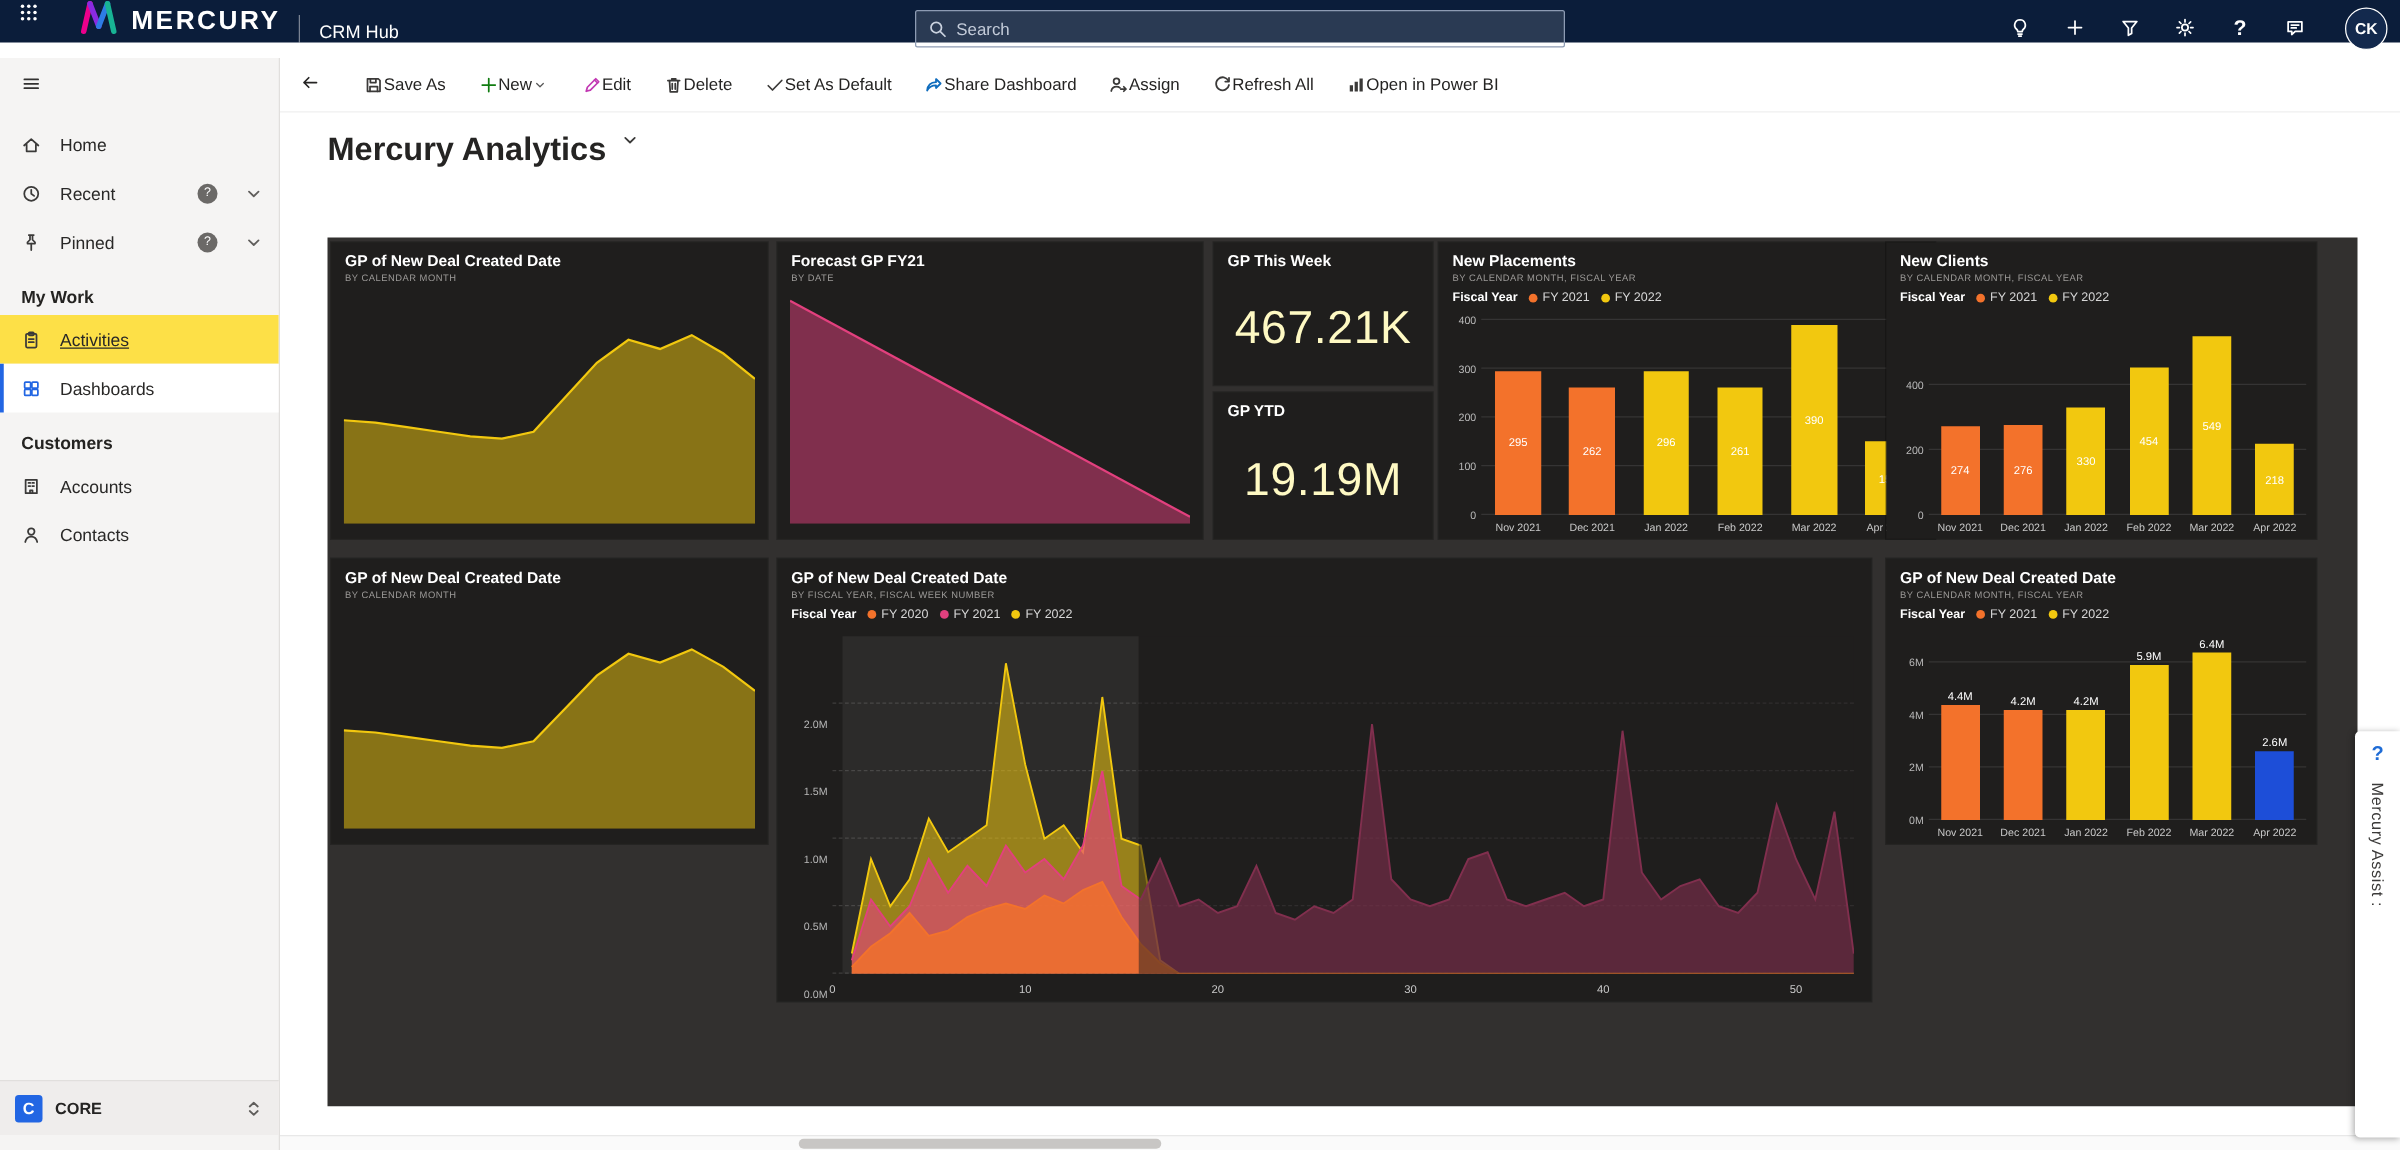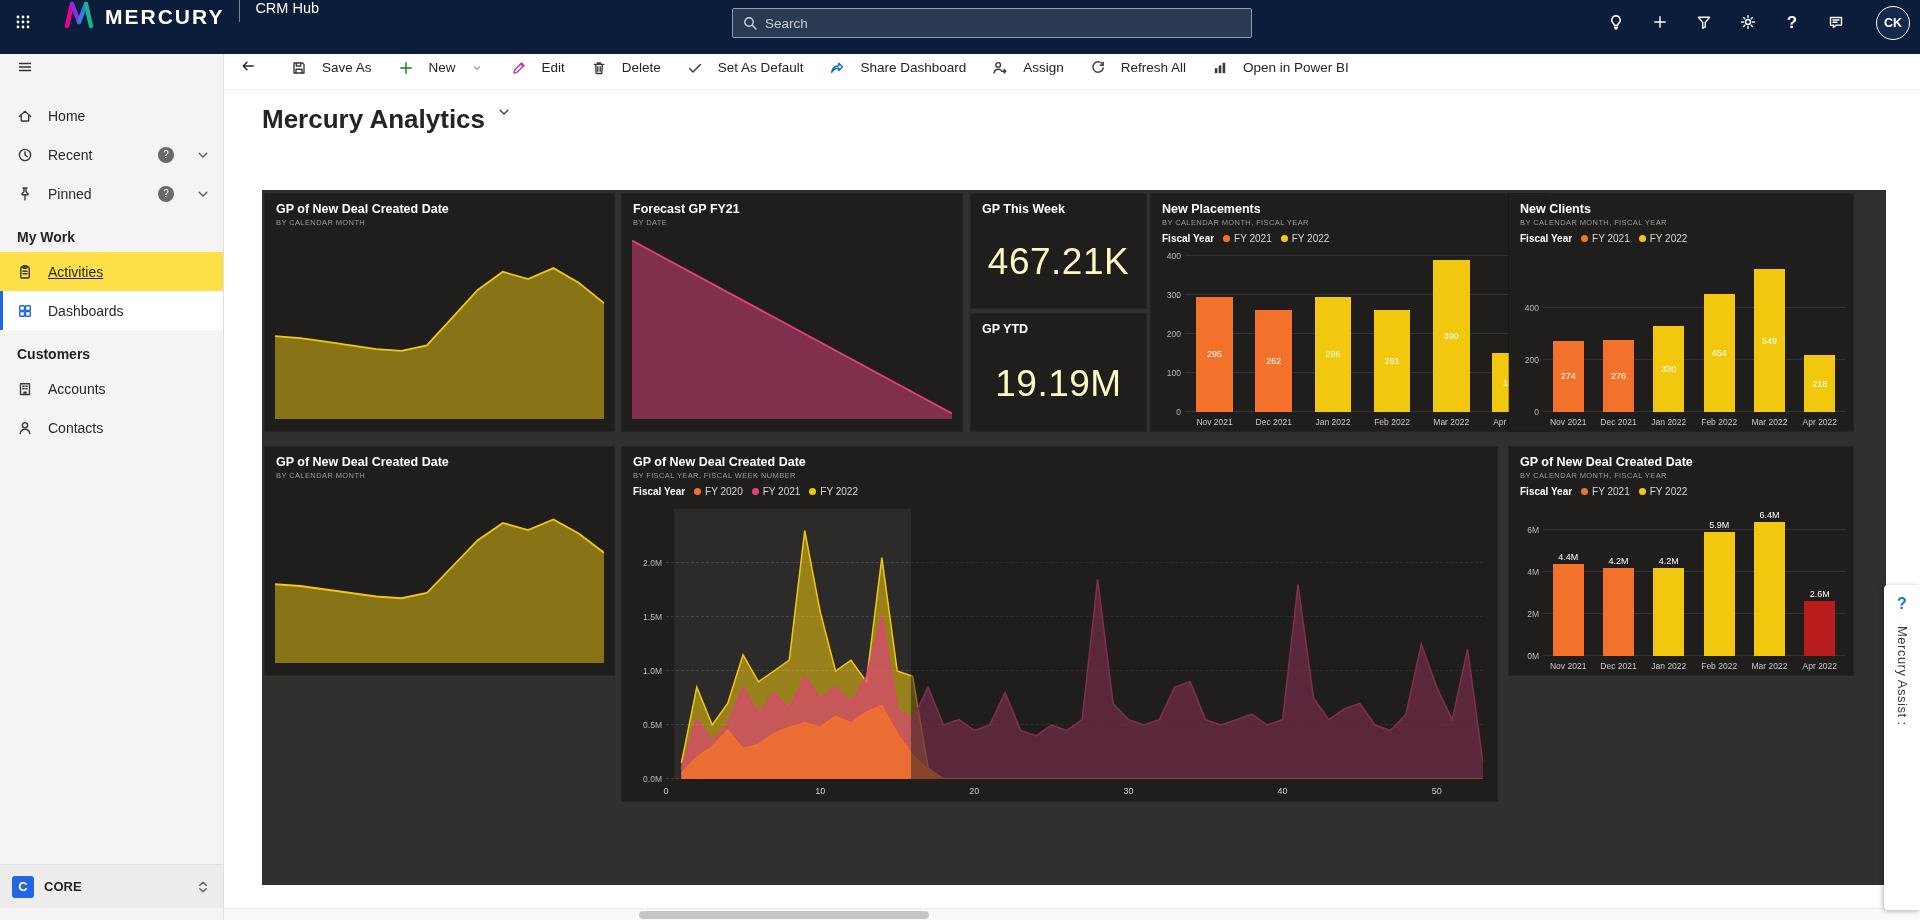--- a/index.html
+++ b/index.html
@@ -1,20 +1,20 @@
 <!DOCTYPE html>
 <html><head>
 <meta charset="utf-8">
 <style>
   * { box-sizing: border-box; margin: 0; padding: 0; }
   html,body { width:1920px; height:920px; overflow:hidden; font-family:"Liberation Sans",sans-serif; background:#ffffff; position:relative; }
   button { font-family:inherit; }
 
   
-  .topbar { position:fixed; top:0; left:0; right:0; height:54px; background:#0b1d3a; display:flex; align-items:flex-start; z-index:30; }
+  .topbar { position:fixed; top:0; left:0; right:0; height:34px; background:#0b1d3a; display:flex; align-items:flex-end; z-index:30; }
   .waffle { width:46px; height:46px; display:flex; align-items:center; justify-content:center; background:transparent; border:none; color:#fff; cursor:pointer; }
   .brand { display:flex; align-items:center; gap:9px; margin-left:16px; }
   .brand-text { color:#fff; font-size:21px; font-weight:800; letter-spacing:2px; }
   .tb-divider { width:1px; height:22px; background:rgba(255,255,255,.45); margin:0 15px; }
   .app-name { color:#fff; font-size:14.5px; }
   .search { position:absolute; left:732px; top:8px; width:520px; height:30px; display:flex; align-items:center; gap:7px; background:rgba(255,255,255,.13); border:1px solid #8d9bb3; border-radius:2px; padding:0 9px; }
   .search .ic { color:#c9d1de; display:flex; }
   .search input { flex:1; background:transparent; border:none; outline:none; color:#fff; font-size:13.5px; }
   .search input::placeholder { color:#c3cbd9; }
   .tb-actions { position:absolute; right:62px; top:0; height:46px; display:flex; }
@@ -38,21 +38,21 @@
   .section-h { font-size:14px; font-weight:700; color:#242321; padding:16px 17px 7px; }
   .area-switcher { height:44px; background:#efedec; border-top:1px solid #e1dfdd; display:flex; align-items:center; gap:10px; padding:0 12px; cursor:pointer; }
   .core-logo { width:22px; height:22px; background:#2266E3; color:#fff; font-size:13px; font-weight:700; display:flex; align-items:center; justify-content:center; border-radius:3px; }
   .core-label { font-size:13px; font-weight:700; color:#252423; flex:1; }
   .updown { color:#605e5c; display:flex; }
 
   
   .command-bar { position:fixed; top:46px; left:224px; right:0; height:44px; background:#fff; display:flex; align-items:center; border-bottom:1px solid #f0f0f0; z-index:10; }
   .cb-back { width:40px; height:44px; margin-left:4px; display:flex; align-items:center; justify-content:center; background:none; border:none; color:#252423; cursor:pointer; }
   #cb-items { display:flex; align-items:center; height:100%; margin-left:10px; }
-  .cb-item { display:flex; align-items:center; gap:15px; padding:0 13px; height:100%; font-size:13.5px; color:#252423; background:none; border:none; cursor:pointer; }
+  .cb-item { display:flex; align-items:center; gap:0; padding:0 13px; height:100%; font-size:13.5px; color:#252423; background:none; border:none; cursor:pointer; }
   .cb-item .ic { display:flex; }
   .chev-sm { display:flex; color:#555; transform:scale(.7); margin-left:-2px; }
   .title-row { position:absolute; left:262px; top:104px; display:flex; align-items:flex-start; gap:11px; }
   .title-row h1 { font-size:26px; font-weight:700; color:#252423; }
   .title-chevron { color:#3b3a39; display:flex; cursor:pointer; }
 
   
   .canvas { position:absolute; left:262px; top:190px; width:1624px; height:695px; background:#32302f; }
   .tile { position:absolute; background:#1f1e1d; display:flex; flex-direction:column; color:#fff; box-shadow:0 0 0 1px rgba(0,0,0,.25); cursor:pointer; }
   .tile-head { padding:8px 11px 0; }
@@ -79,21 +79,21 @@
   .bar-slot { flex:1; display:flex; justify-content:center; align-items:flex-end; height:100%; }
   .bar { position:relative; width:62%; }
   .bar-label-in { position:absolute; top:50%; left:50%; transform:translate(-50%,-50%); font-size:9px; color:#fff; }
   .bar-label-above { position:absolute; bottom:100%; left:50%; transform:translateX(-50%); margin-bottom:2px; font-size:9px; color:#fff; white-space:nowrap;margin-top:32px; }
   .xlabels { height:17px; margin-left:26px; display:flex; }
   .xlabels span { flex:1; text-align:center; font-size:8.5px; color:#c8c8c8; padding-top:5px; white-space:nowrap; }
 
   .am-wrap { position:absolute; inset:4px 14px 4px 10px; display:flex; flex-direction:column; }
   .am-plot { flex:1; position:relative; margin-left:34px; margin-bottom:18px; margin-top:8px; }
   .am-plot svg { position:absolute; inset:0; width:100%; height:100%; }
-  .am-plot .ytick { left:-34px; width:30px; }
+  .am-plot .ytick { left:-34px; width:30px;margin-top:16px; }
   .hl-region { position:absolute; top:0; bottom:0; background:rgba(255,255,255,.06); }
   .dim-region { position:absolute; top:0; bottom:0; right:0; background:rgba(31,30,29,.5); }
   .xtick { position:absolute; bottom:-17px; transform:translateX(-50%); font-size:9px; color:#c8c8c8; }
 
   
   .assist { position:fixed; right:0; top:585px; width:36px; height:325px; background:#fff; border-radius:4px 0 0 4px; box-shadow:-1px 1px 5px rgba(0,0,0,.3); display:flex; flex-direction:column; align-items:center; padding-top:10px; gap:13px; z-index:40; cursor:pointer; }
   .assist-q { color:#1f6cd6; font-weight:700; font-size:16px; }
   .assist-label { writing-mode:vertical-rl; font-size:13px; color:#3b3a39; letter-spacing:.5px; }
   .hscroll { position:fixed; left:224px; right:0; bottom:0; height:12px; background:#fafafa; border-top:1px solid #e8e8e8; z-index:25; }
   .hscroll .thumb { position:absolute; left:415px; top:2px; height:8px; width:290px; background:#c8c6c4; border-radius:4px; }
@@ -697,21 +697,21 @@
                 <div class="bar" style="height: 84.2857%; background: rgb(242, 200, 15);">
                   <span class="bar-label-above">5.9M</span>
                 </div>
               </div>
               <div class="bar-slot">
                 <div class="bar" style="height: 91.4286%; background: rgb(242, 200, 15);">
                   <span class="bar-label-above">6.4M</span>
                 </div>
               </div>
               <div class="bar-slot">
-                <div class="bar" style="height: 37.1429%; background: #b91c1c;">
+                <div class="bar" style="height: 37.1429%; background: #1d4ed8;">
                   <span class="bar-label-above">2.6M</span>
                 </div>
               </div>
             </div>
           </div>
           <div class="xlabels">
             <span>Nov 2021</span>
             <span>Dec 2021</span>
             <span>Jan 2022</span>
             <span>Feb 2022</span>

